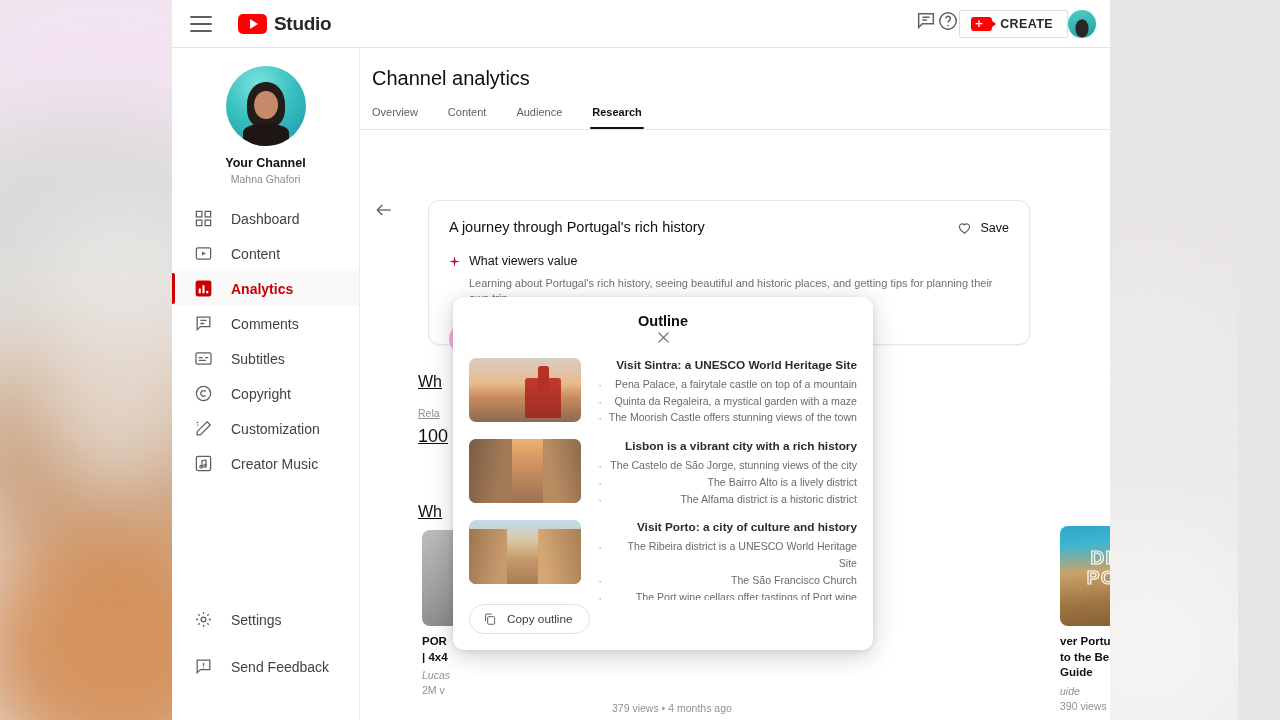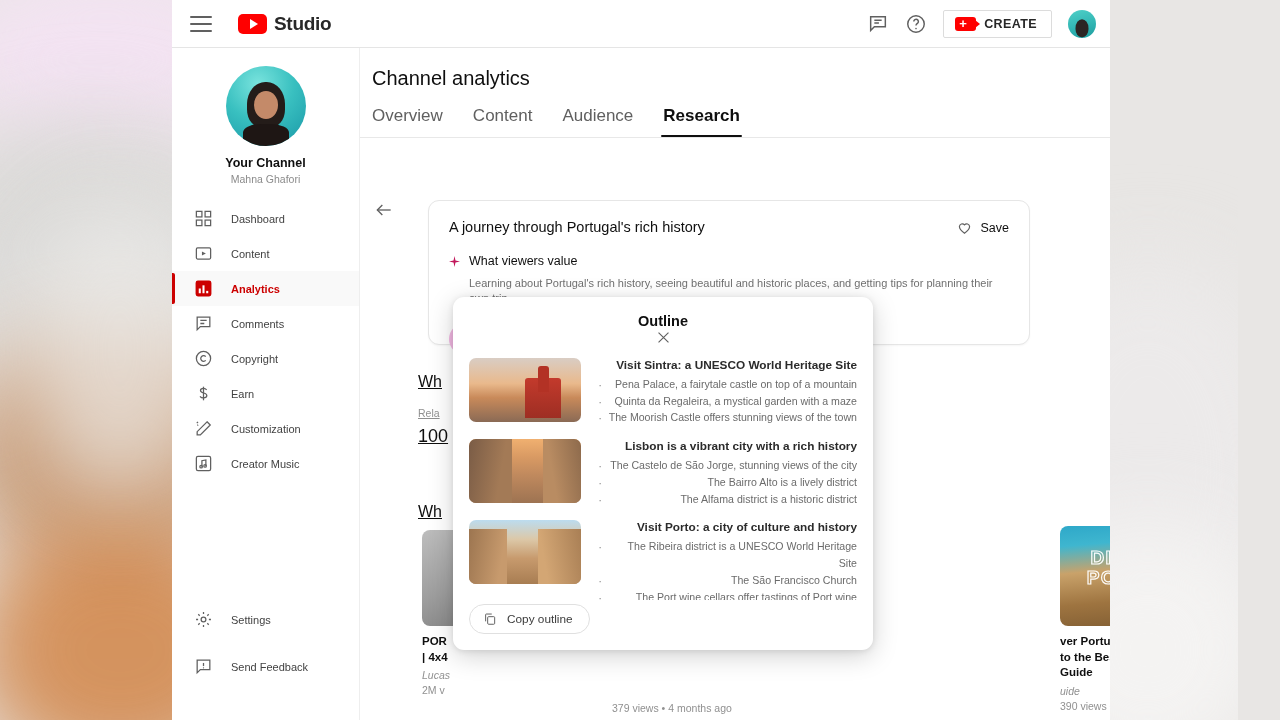--- a/index.html
+++ b/index.html
@@ -41,21 +41,21 @@
   .hamb i { display: block; height: 2px; background: #606060; border-radius: 1px; }
   .logo { display: flex; align-items: center; gap: 7px; margin-left: 26px; }
   .yt-play {
     width: 29px; height: 20px; background: #ff0000; border-radius: 5px;
     display: flex; align-items: center; justify-content: center;
   }
   .yt-play b { display:block; width:0; height:0; border-left: 8px solid #fff;
     border-top: 5px solid transparent; border-bottom: 5px solid transparent; margin-left:2px;}
   .logo-word { font-size: 19px; font-weight: 700; color: #282828; letter-spacing: -0.3px; }
   .hdr-spacer { flex: 1; }
-  .hdr-icons { display: flex; align-items: center; gap: 16px; }
+  .hdr-icons { display: flex; align-items: flex-start; }
   .icn { width: 22px; height: 22px; color: #606060; cursor: pointer; }
   .icn svg { display: block; width: 100%; height: 100%; }
   .create-btn {
     display: flex; align-items: center; gap: 8px; border: 1px solid #dcdcdc;
     border-radius: 2px; padding: 6px 14px 6px 11px; cursor: pointer; background: #fff;
   }
   .cam { width: 21px; height: 14px; background: #ff0000; border-radius: 3px;
     position: relative; }
   .cam::after{ content:""; position:absolute; right:-4px; top:3px; width:0; height:0;
     border-top:4px solid transparent; border-bottom:4px solid transparent;
@@ -91,38 +91,38 @@
   .chan-pic .face{ position:absolute; left:50%; top:31%; transform:translateX(-50%);
     width:24px; height:28px; border-radius:50%; background:#c48a69;}
   .chan-pic .body2{ position:absolute; left:50%; bottom:0; transform:translateX(-50%);
     width:46px; height:22px; border-radius:40% 40% 0 0; background:#1e1614;}
   .chan-name { font-size: 12.5px; font-weight: 700; color: #0f0f0f; }
   .chan-sub { font-size: 10.5px; color: #8b8b8b; margin-top: 3px; }
   .nav { display: flex; flex-direction: column; }
   .nav-item {
     display: flex; align-items: center; gap: 18px; height: 35px;
     padding-left: 22px; cursor: pointer; position: relative;
-    font-size: 11px; color: #424242;
+    font-size: 14px; color: #424242;
   }
   .nav-item .ni { width: 19px; height: 19px; flex: 0 0 19px; color: #606060; }
   .nav-item .ni svg { display: block; width: 100%; height: 100%; }
   .nav-item.active { background: #f9f9f9; color: #c00; font-weight: 600; }
   .nav-item.active .ni { color: #c00; }
   .nav-item.active::before {
     content: ""; position: absolute; left: 0; top: 2px; bottom: 2px; width: 3px;
     background: #c00; border-radius: 0 2px 2px 0;
   }
   .nav-bottom { margin-top: auto; padding-bottom: 36px; gap: 12px; }
 
   
   .main { flex: 1; position: relative; overflow: hidden; background: #fff; }
   .page-title { font-size: 20px; color: #0f0f0f; padding: 19px 0 0 12px; font-weight: 400;}
   .tabs { display: flex; gap: 30px; padding: 16px 0 0 12px;
     border-bottom: 1px solid #e8e8e8; }
-  .tab { font-size: 17px; color: #606060; padding-bottom: 11px; cursor: pointer;
+  .tab { font-size: 11px; color: #606060; padding-bottom: 11px; cursor: pointer;
     position: relative; }
   .tab.active { color: #0f0f0f; font-weight: 700; }
   .tab.active::after { content: ""; position: absolute; left: -2px; right: -2px;
     bottom: 0; height: 2.5px; background: #0f0f0f; border-radius: 2px; }
 
   .back-arrow { position: absolute; left: 14px; top: 152px; width: 20px; height: 20px;
     color: #606060; cursor: pointer; }
   .back-arrow svg{ width:100%; height:100%; display:block;}
 
   
@@ -336,34 +336,34 @@
               <svg viewBox="0 0 24 24" fill="none" stroke="currentColor" stroke-width="1.6">
                 <path d="M4 4h16v12H8l-4 4V4z"></path>
                   <path d="M8 8h8M8 12h5"></path>
               </svg>
             </span>
             <span>Comments</span>
           </div>
           <div class="nav-item">
             <span class="ni">
               <svg viewBox="0 0 24 24" fill="none" stroke="currentColor" stroke-width="1.6">
+                <rect x="2.5" y="5" width="19" height="14" rx="1.6"></rect>
+                <path d="M6 11h5M6 14.5h9M14 11h4"></path>
+              </svg>
+            </span>
+            <span>Subtitles</span>
+          </div>
+          <div class="nav-item">
+            <span class="ni">
+              <svg viewBox="0 0 24 24" fill="none" stroke="currentColor" stroke-width="1.6">
                 <circle cx="12" cy="12" r="9"></circle>
                 <path d="M14.8 9.6a3.6 3.6 0 100 4.8"></path>
               </svg>
             </span>
             <span>Copyright</span>
-          </div>
-          <div class="nav-item">
-            <span class="ni">
-              <svg viewBox="0 0 24 24" fill="none" stroke="currentColor" stroke-width="1.6">
-                <path d="M16 7.5c-1-1.3-2.6-1.9-4.2-1.9-2 0-3.6 1-3.6 2.7 0 3.8 8 2.3 8 6.2 0 1.9-1.9 3-4.2 3-1.8 0-3.5-.7-4.4-2"></path>
-                <path d="M12 3.4v17.2"></path>
-              </svg>
-            </span>
-            <span>Earn</span>
           </div>
           <div class="nav-item">
             <span class="ni">
               <svg viewBox="0 0 24 24" fill="none" stroke="currentColor" stroke-width="1.6">
                 <path d="M16.5 3.5l4 4L8 20H4v-4z"></path>
                   <path d="M3.5 5.2l1.6-1.6M4.3 8.2l.9-.9"></path>
               </svg>
             </span>
             <span>Customization</span>
           </div>

